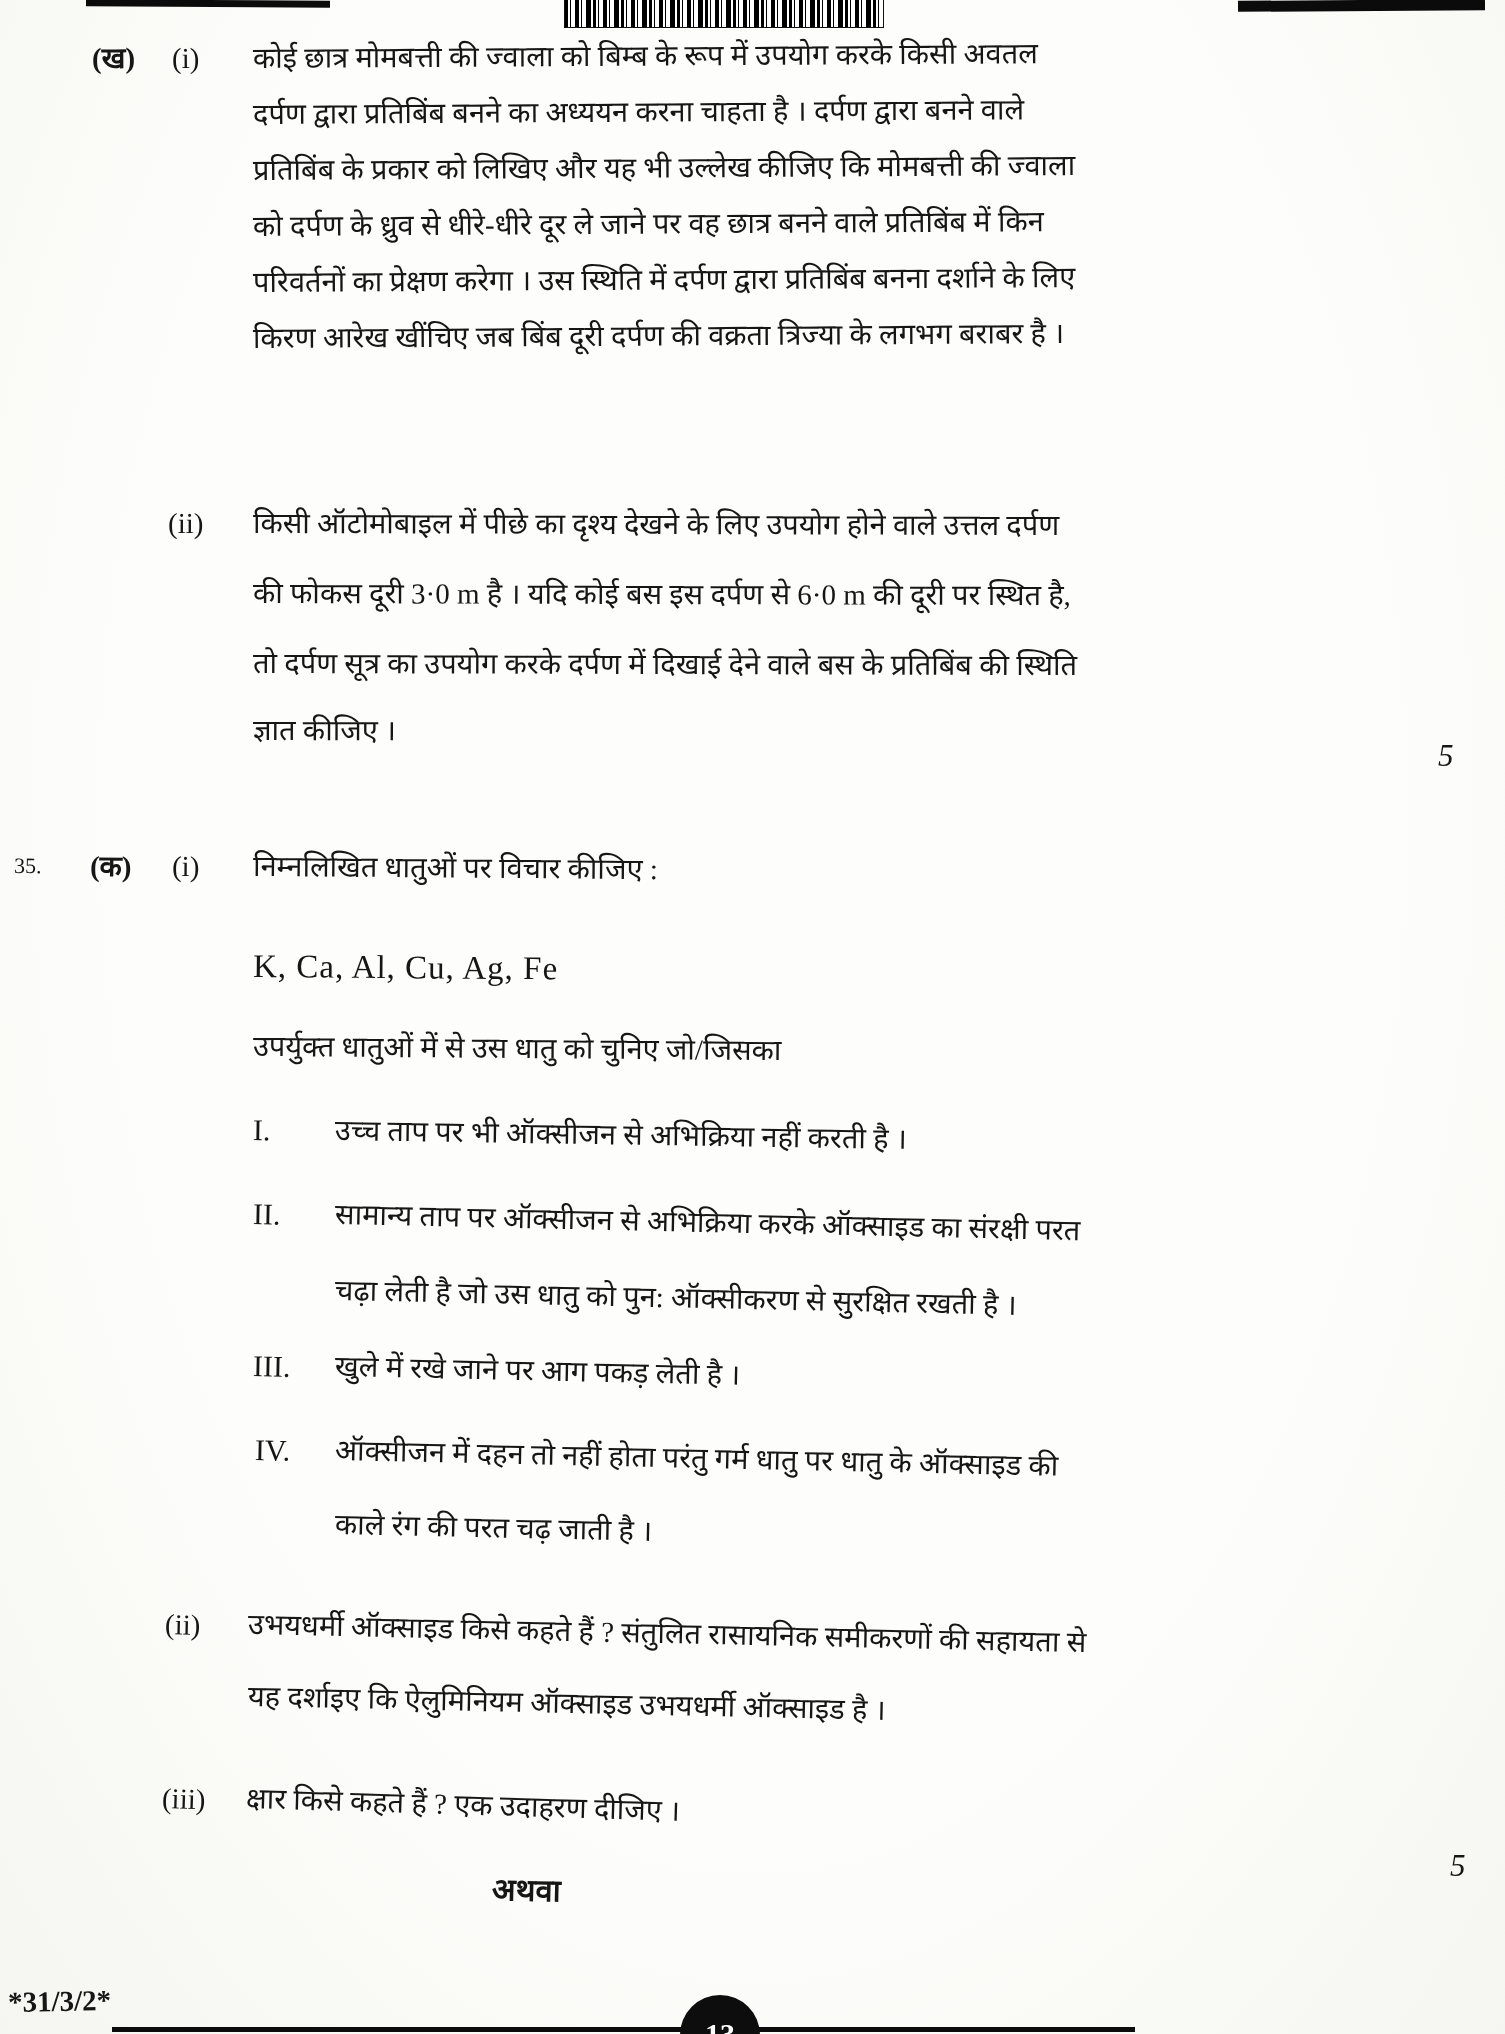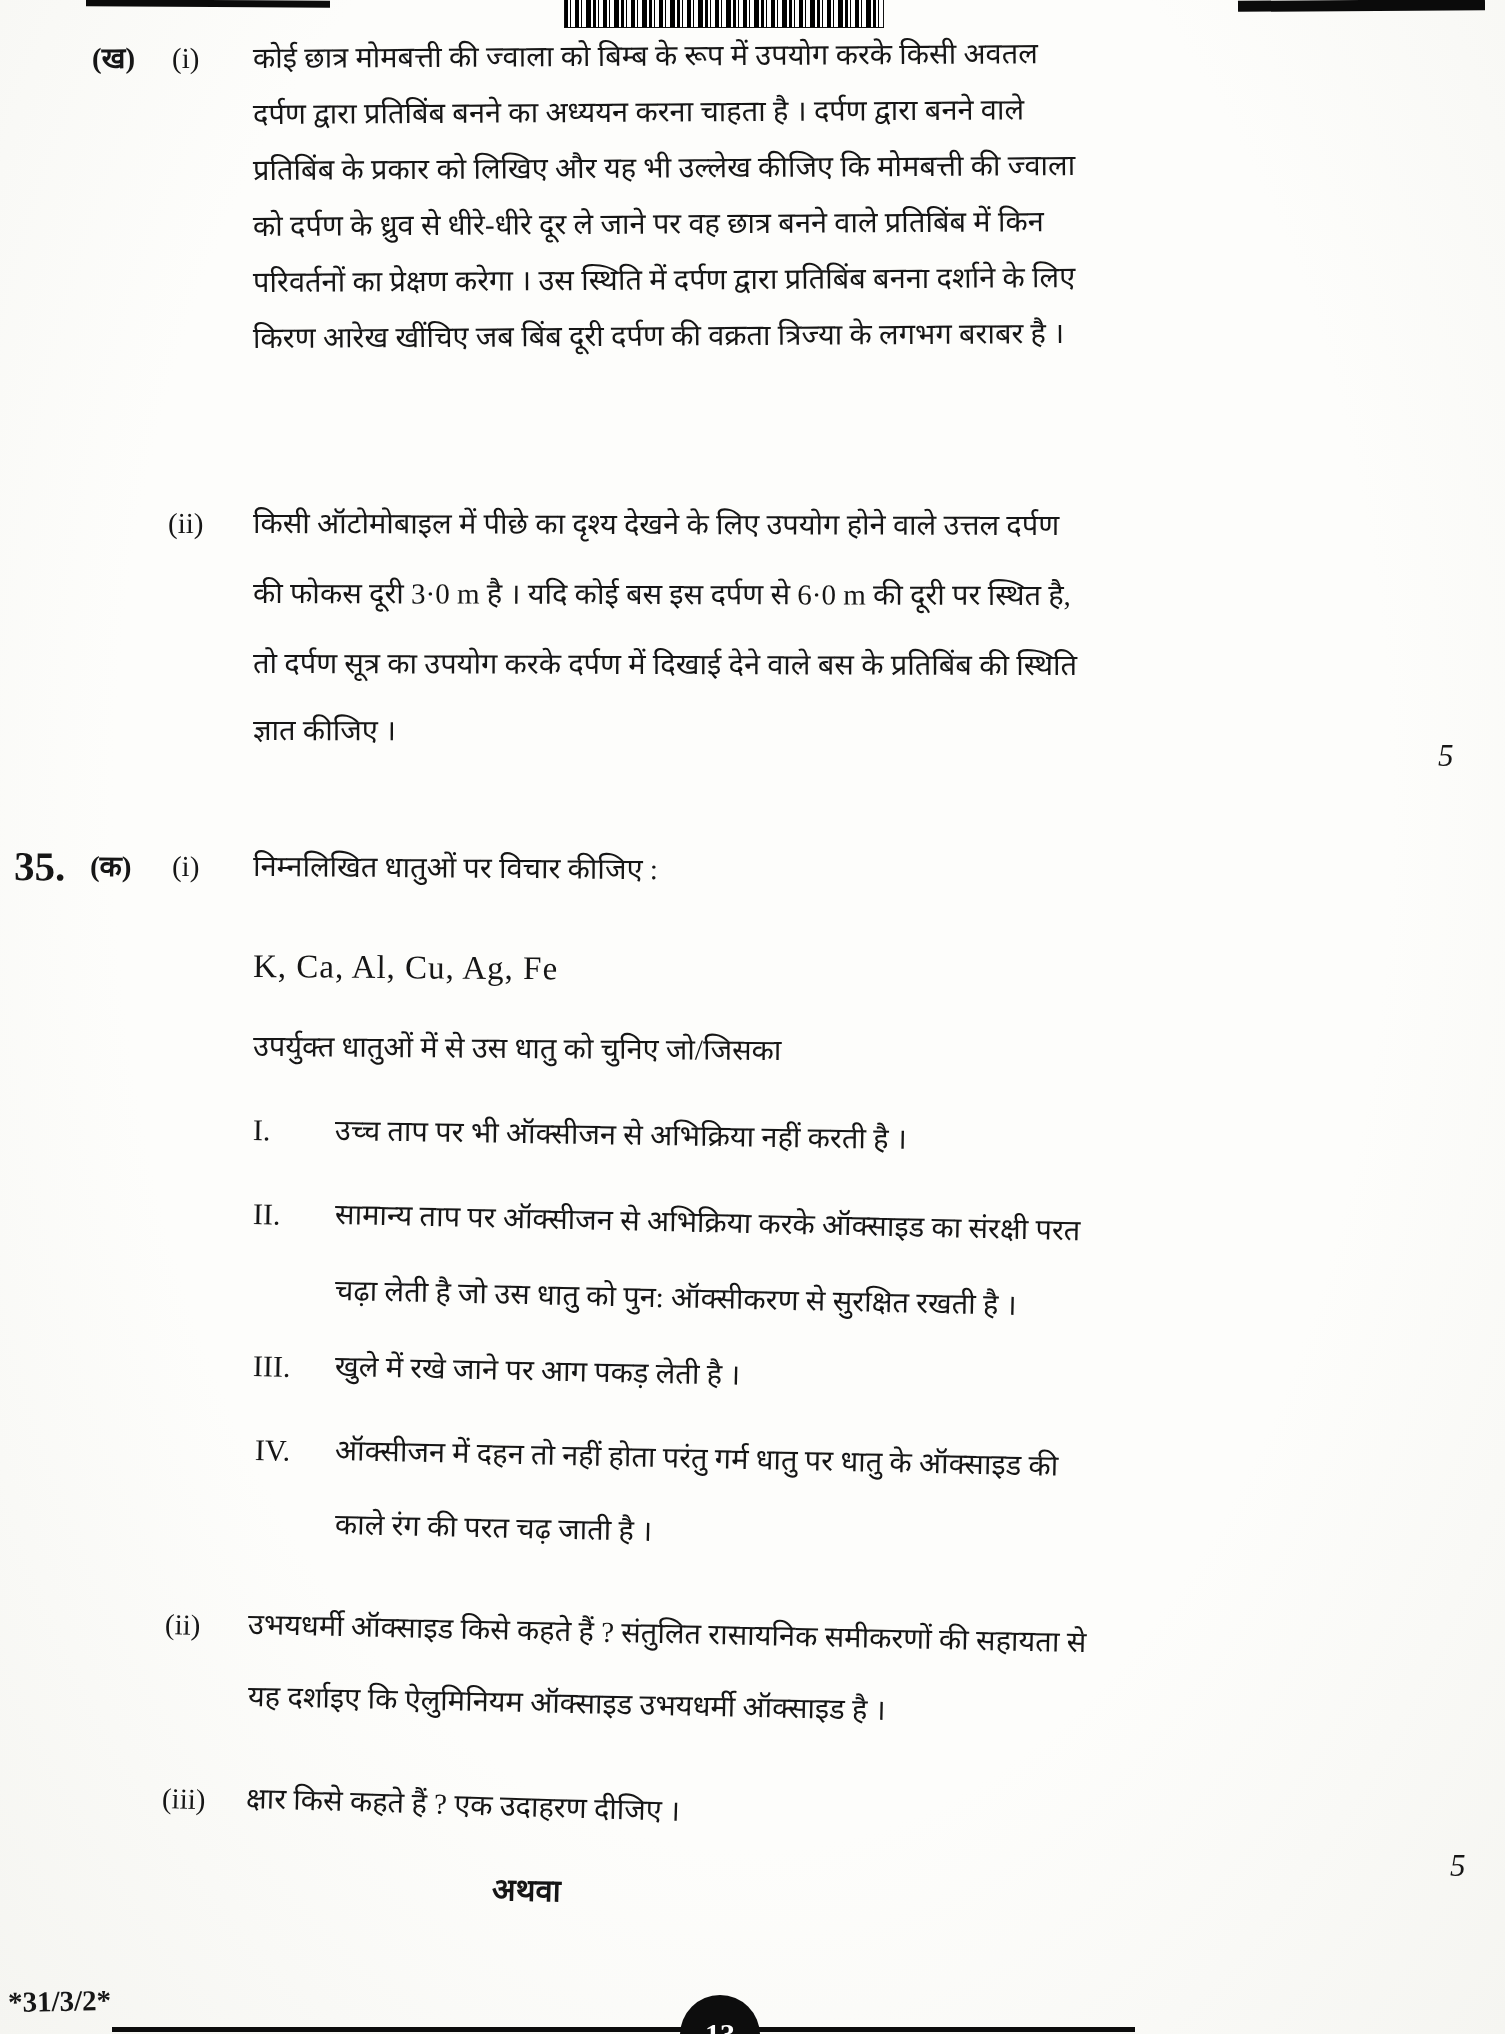--- a/index.html
+++ b/index.html
@@ -12,21 +12,21 @@
   #page{
     position:relative;width:1505px;height:2034px;
     background:
       radial-gradient(ellipse at 50% 40%, #fdfdfb 60%, #f5f5f1 100%);
     color:#151515;
   }
   .l{position:absolute;white-space:nowrap;font-size:29px;line-height:36px;color:#161616;transform-origin:left center;}
   .lbl{font-weight:bold;}
   .roman{font-size:30px;}
   .metals{font-size:33px;letter-spacing:1px;}
-  .qnum{font-weight:bold;font-size:41px;}
+  .qnum{font-weight:normal;font-size:22px;}
   .marks{font-size:31px;font-style:italic;}
   .or{font-weight:bold;font-size:31px;}
   .footer-code{font-weight:bold;font-size:29px;transform:rotate(-1.2deg);}
   
   .t-a{transform:rotate(-0.35deg);}
   .t-b{transform:rotate(0.15deg);}
   .t-c{transform:rotate(0.45deg);}
   .t-d{transform:rotate(0.9deg);}
   .t-e{transform:rotate(1.25deg);}
   .t-f{transform:rotate(1.7deg);}

